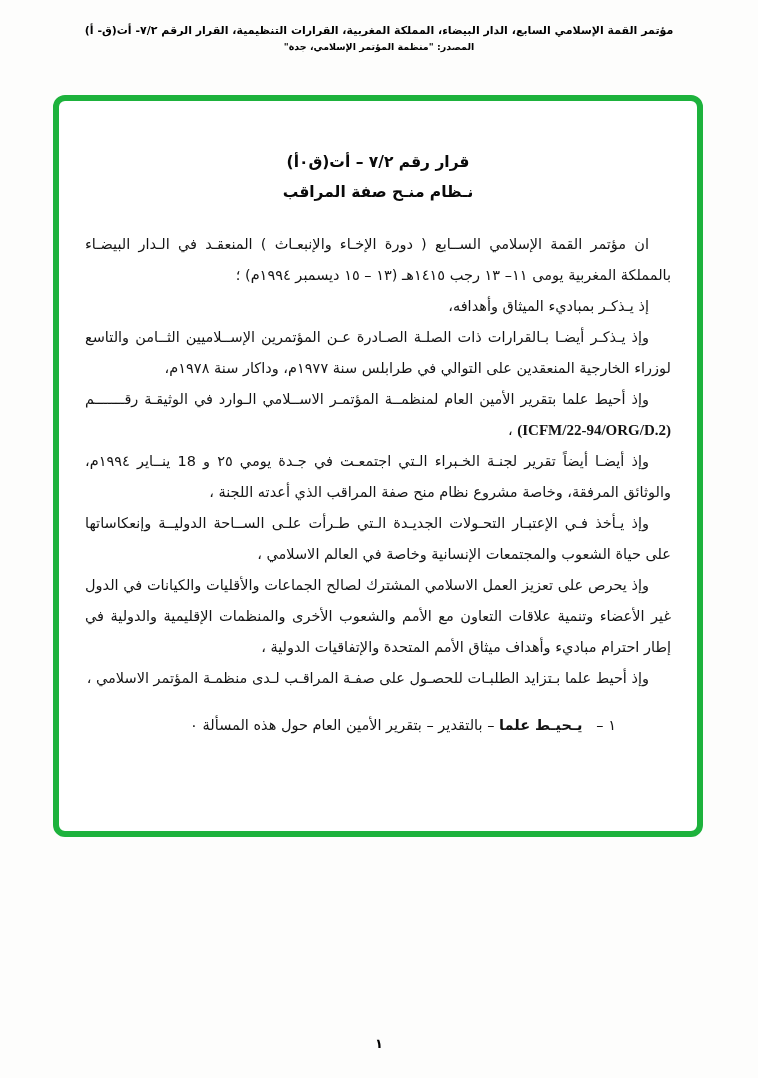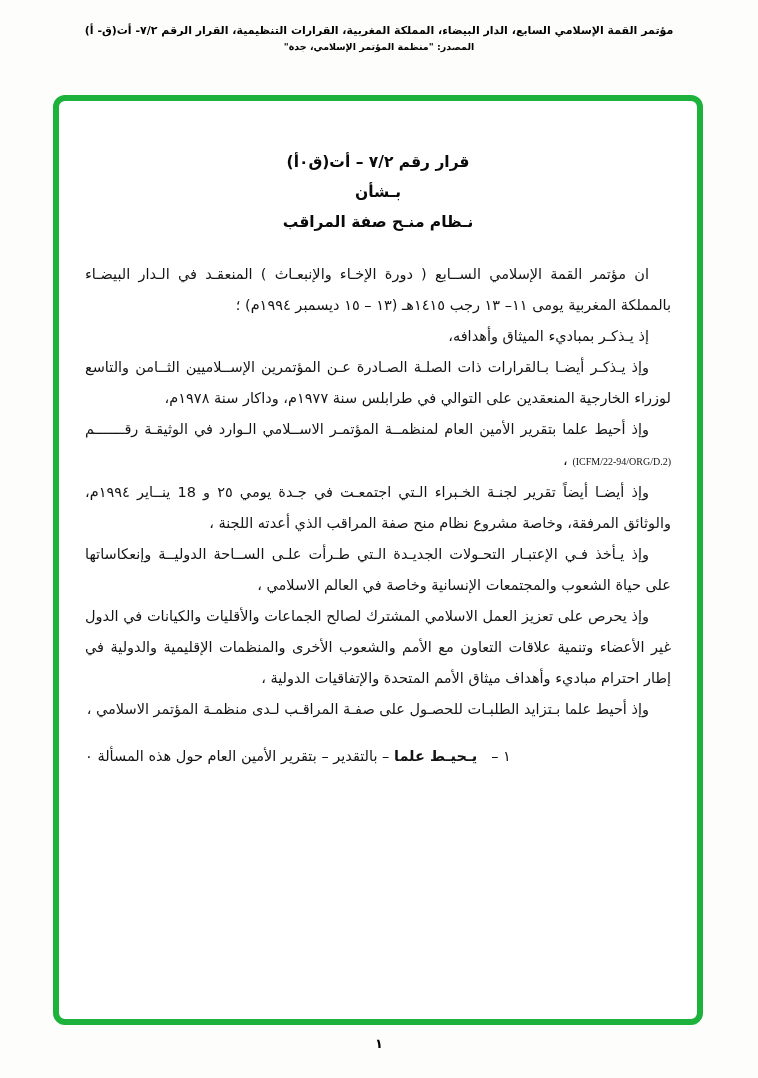--- a/index.html
+++ b/index.html
@@ -19,21 +19,21 @@
   }
   .top-header .line1{
     font-size:11px;font-weight:bold;letter-spacing:0;color:#000;
   }
   .top-header .line2{
     font-size:9.5px;font-weight:bold;margin-top:4px;color:#000;
   }
   
   .doc-frame{
     position:absolute;
-    left:53px;top:95px;width:650px;height:930px;
+    left:53px;top:95px;width:650px;height:742px;
     box-sizing:border-box;
     border:6px solid #1db23c;
     border-radius:12px;
     background:#fff;
   }
   .doc-inner{
     position:absolute;inset:0;
     padding:46px 26px 0 26px;
     direction:rtl;
     box-sizing:border-box;
@@ -55,25 +55,25 @@
   .para{
     margin:0;
     text-indent:22px;
     text-align:justify;
   }
   .para .lead{font-weight:normal;}
   .items{margin-top:16px;}
   .item{
     margin:0;
     padding-right:55px;
-    text-align:left;
+    text-align:right;
   }
   .item .num{margin-left:14px;}
   .item .lead{font-weight:bold;}
-  .ltr{direction:ltr;unicode-bidi:isolate;font-family:"Liberation Serif","DejaVu Serif",serif;font-weight:normal;font-size:10px;}
+  .ltr{direction:ltr;unicode-bidi:isolate;font-family:"Liberation Serif","DejaVu Serif",serif;font-weight:bold;font-size:15px;}
   .page-number{
     position:absolute;left:0;right:0;top:1036px;
     text-align:center;
     font-size:13px;font-weight:bold;color:#000;
   }
 </style>
 </head>
 <body>
 
 <div class="page">
@@ -81,21 +81,20 @@
   <div class="top-header">
     <div class="line1">مؤتمر القمة الإسلامي السابع، الدار البيضاء، المملكة المغربية، القرارات التنظيمية، القرار الرقم ٧/٢- أت(ق- أ)</div>
     <div class="line2">المصدر: "منظمة المؤتمر الإسلامي، جدة"</div>
   </div>
 
   <div class="doc-frame" style="border-color: rgb(29, 178, 60);">
     <div class="doc-inner">
 
       <div class="title-block">
         <div>قرار رقم ٧/٢ – أت(ق٠أ)</div>
-        <div>بـشأن</div>
         <div>نـظام منـح صفة المراقب</div>
       </div>
 
       <div class="doc-body">
         <div id="paragraphs-container">
             <p class="para"><span>ان مؤتمر القمة الإسلامي الســابع ( دورة الإخـاء والإنبعـاث ) المنعقـد في الـدار البيضـاء بالمملكة المغربية يومى ١١– ١٣ رجب ١٤١٥هـ (١٣ – ١٥ ديسمبر ١٩٩٤م) ؛</span></p>
             <p class="para"><span class="lead">إذ يـذكـر </span><span>بمباديء الميثاق وأهدافه،</span></p>
             <p class="para"><span class="lead">وإذ يـذكـر </span><span>أيضـا بـالقرارات ذات الصلـة الصـادرة عـن المؤتمرين الإســلاميين الثــامن والتاسع لوزراء الخارجية المنعقدين على التوالي في طرابلس سنة ١٩٧٧م، وداكار سنة ١٩٧٨م،</span></p>
             <p class="para"><span class="lead">وإذ أحيط علما </span><span>بتقرير الأمين العام لمنظمــة المؤتمـر الاســلامي الـوارد في الوثيقـة رقـــــــم </span><span class="ltr" dir="ltr">(ICFM/22-94/ORG/D.2)</span><span> ،</span></p>
             <p class="para"><span class="lead">وإذ أيضـا </span><span>أيضاً تقرير لجنـة الخـبراء الـتي اجتمعـت في جـدة يومي ٢٥ و 18 ينــاير ١٩٩٤م،  والوثائق المرفقة، وخاصة مشروع نظام منح صفة المراقب الذي أعدته اللجنة ،</span></p>

